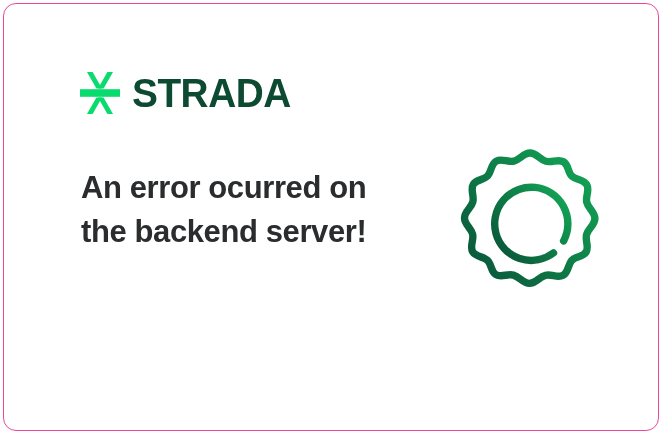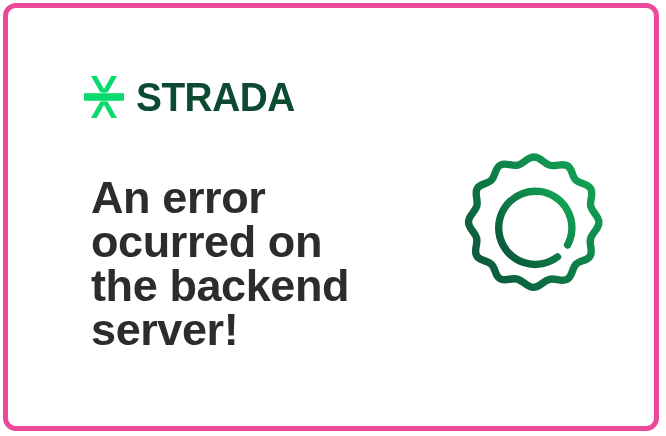--- a/index.html
+++ b/index.html
@@ -17,21 +17,21 @@
   }
 
   .card {
     position: absolute;
     left: 3px;
     top: 3px;
     width: 656px;
     height: 428px;
     box-sizing: border-box;
     background: #ffffff;
-    border: 5px solid #ec4899;
+    border: 1px solid #ec4899;
     border-radius: 13px;
     overflow: hidden;
   }
 
   
   .brand {
     position: absolute;
     left: 76px;
     top: 68px;
     display: flex;
@@ -55,23 +55,23 @@
     transform: scaleX(0.97);
     transform-origin: left center;
   }
 
   
   .headline {
     position: absolute;
     left: 77px;
     top: 162px;
     width: 300px;
-    margin: 6px;
+    margin: 0;
     font-family: "Liberation Sans", sans-serif;
-    font-size: 45px;
+    font-size: 31px;
     line-height: 44px;
     font-weight: 700;
     letter-spacing: -0.4px;
     color: #2a2c2e;
   }
 
   
   .gear {
     position: absolute;
     left: 446px;

